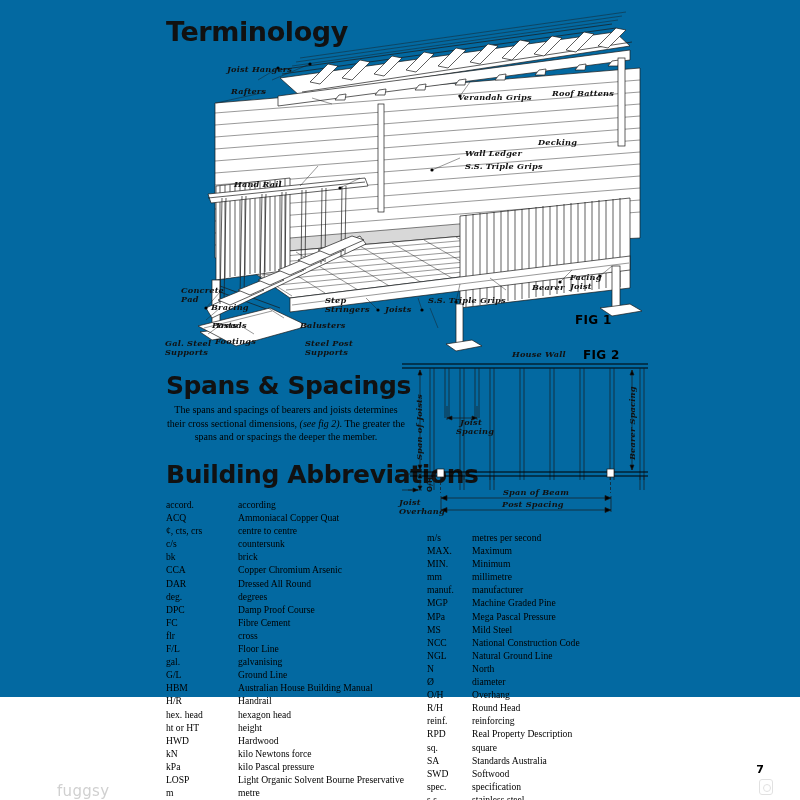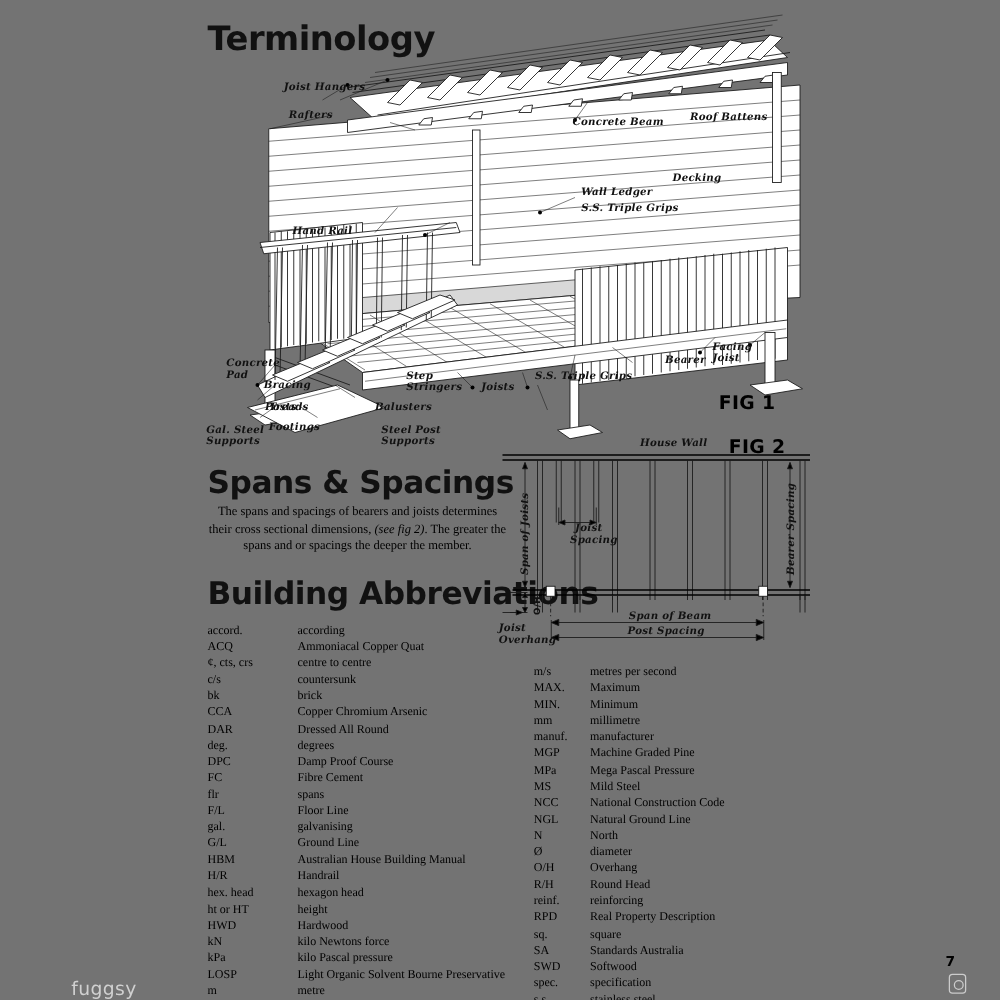--- a/index.html
+++ b/index.html
@@ -10,22 +10,22 @@
   body {
     width: 800px; height: 800px;
     position: relative;
     overflow: hidden;
     font-family: "Liberation Serif", serif;
     color: #000;
   }
   .page {
     position: absolute;
     left: 0; top: 0;
-    width: 800px; height: 800px;
-    background: #737373;
+    width: 800px; height: 697px;
+    background: #0369a1;
   }
 
   
   .h-main {
     position: absolute;
     font-family: "DejaVu Sans", sans-serif;
     font-weight: 700;
     letter-spacing: -0.4px;
     color: #111;
   }
@@ -100,21 +100,21 @@
     letter-spacing: .2px;
     white-space: nowrap;
     color: #111;
     line-height: 9.5px;
   }
   .cal.two { line-height: 9.2px; }
   .figtag {
     position: absolute;
     font-family: "DejaVu Sans", sans-serif;
     font-weight: 700;
-    font-size: 15px;
+    font-size: 12px;
     letter-spacing: .3px;
     color: #000;
   }
   .vert {
     transform-origin: left top;
     transform: rotate(-90deg);
   }
 </style>
 </head>
 <body>
@@ -165,21 +165,21 @@
       <div class="abbr-row">
         <span class="abbr-key">DPC</span>
         <span class="abbr-val">Damp Proof Course</span>
       </div>
       <div class="abbr-row">
         <span class="abbr-key">FC</span>
         <span class="abbr-val">Fibre Cement</span>
       </div>
       <div class="abbr-row">
         <span class="abbr-key">flr</span>
-        <span class="abbr-val">spans</span>
+        <span class="abbr-val">cross</span>
       </div>
       <div class="abbr-row">
         <span class="abbr-key">F/L</span>
         <span class="abbr-val">Floor Line</span>
       </div>
       <div class="abbr-row">
         <span class="abbr-key">gal.</span>
         <span class="abbr-val">galvanising</span>
       </div>
       <div class="abbr-row">
@@ -545,21 +545,21 @@
         <circle cx="262" cy="302" r="1.6"></circle>
         <circle cx="400" cy="274" r="1.6"></circle>
         <circle cx="440" cy="268" r="1.6"></circle>
         <circle cx="296" cy="294" r="1.6"></circle>
         <circle cx="46" cy="300" r="1.6"></circle>
       </g>
     </svg>
 
     <div class="cal" style="left:67px;  top:57px;">Joist Hangers</div>
     <div class="cal" style="left:71px;  top:79px;">Rafters</div>
-    <div class="cal" style="left:298px; top:85px;">Concrete Beam</div>
+    <div class="cal" style="left:298px; top:85px;">Verandah Grips</div>
     <div class="cal" style="left:392px; top:81px;">Roof Battens</div>
     <div class="cal" style="left:305px; top:141px;">Wall Ledger</div>
     <div class="cal" style="left:378px; top:130px;text-align:right;">Decking</div>
     <div class="cal" style="left:305px; top:154px;">S.S. Triple Grips</div>
     <div class="cal" style="left:74px;  top:172px;">Hand Rail</div>
     <div class="cal two" style="left:21px; top:278px; width:52px; white-space:normal;">Concrete Pad</div>
     <div class="cal" style="left:55px;  top:313px;">Treads</div>
     <div class="cal two" style="left:5px; top:331px; width:55px; white-space:normal;">Gal. Steel Supports</div>
     <div class="cal two" style="left:165px; top:288px; width:48px; white-space:normal;">Step Stringers</div>
     <div class="cal" style="left:140px; top:313px;">Balusters</div>

